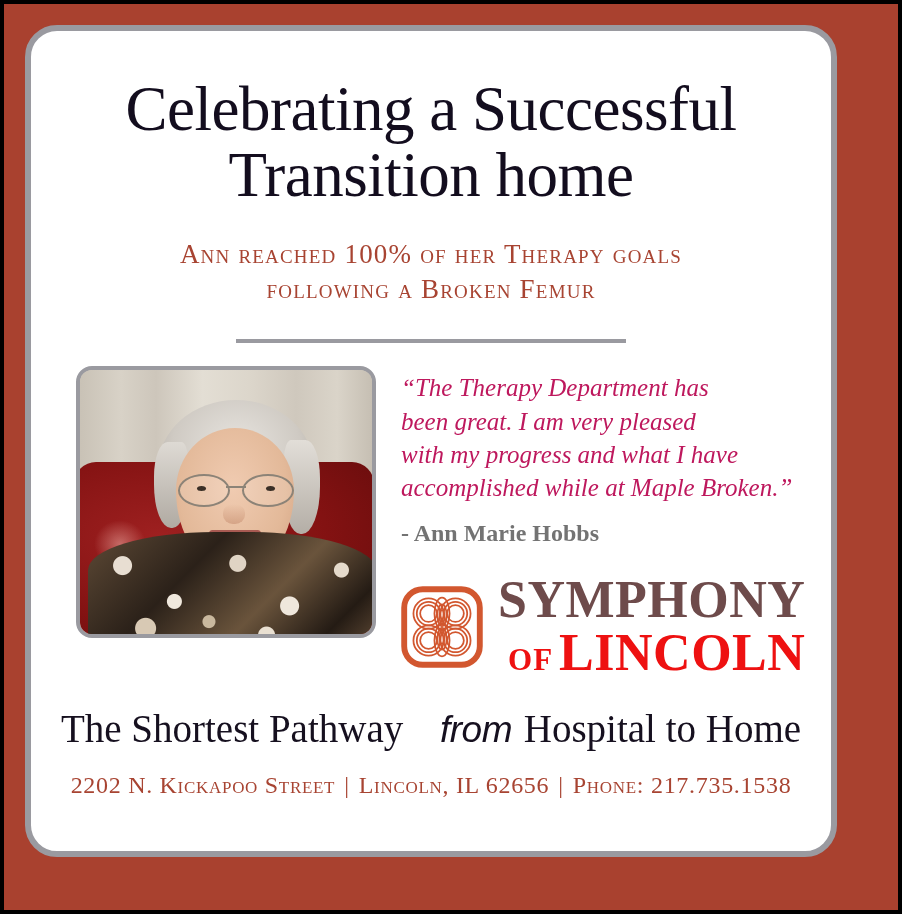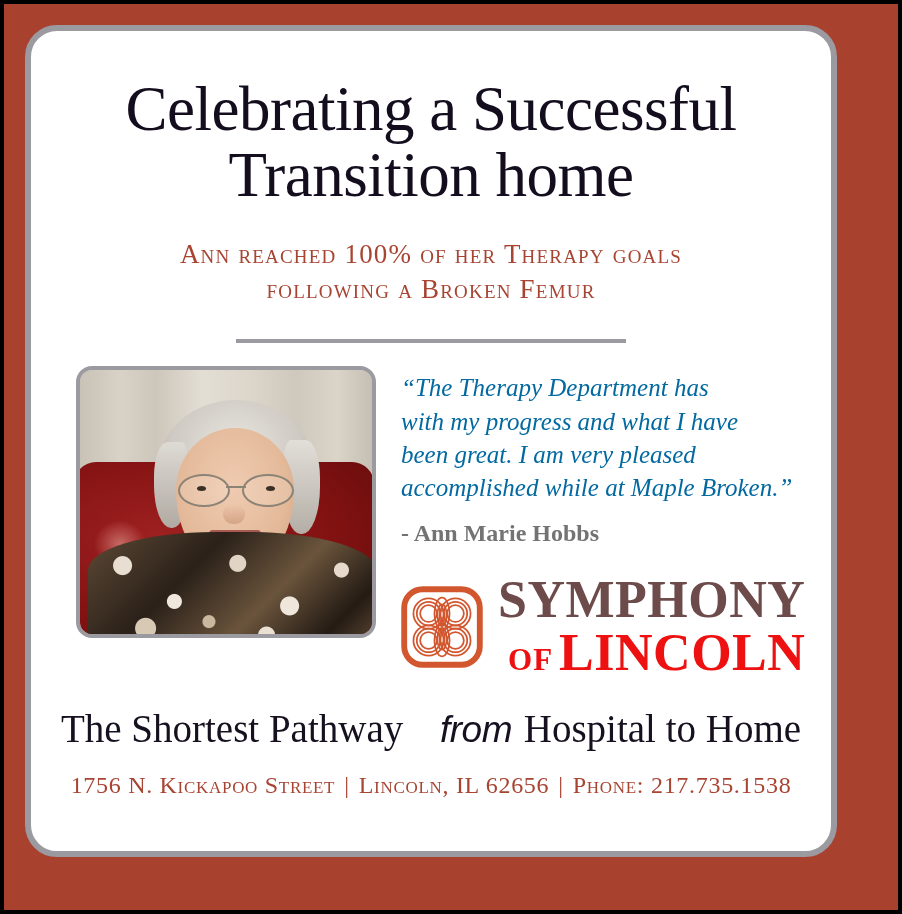--- a/index.html
+++ b/index.html
@@ -257,21 +257,21 @@
     border-radius: 45%;
   }
 
   
   .quote-col {
     flex: 1 1 auto;
     padding-left: 25px;
     padding-top: 5px;
   }
   .quote {
-    color: #0369a1;
+    color: #be185d;
     font-style: italic;
     font-size: 25px;
     line-height: 1.33;
     margin: 0;
   }
   .quote span { display: block; }
   .attribution {
     color: #737373;
     font-size: 24px;
     font-weight: bold;
@@ -388,22 +388,22 @@
           <div class="mouth">
             <div class="teeth"></div>
           </div>
           <div class="blouse"></div>
         </div>
       </div>
 
       <div class="quote-col">
         <div class="quote">
           <span>“The Therapy Department has</span>
+          <span>been great. I am very pleased</span>
           <span>with my progress and what I have</span>
-          <span>been great. I am very pleased</span>
           <span>accomplished while at Maple Broken.”</span>
         </div>
         <div class="attribution">- Ann Marie Hobbs</div>
 
         <div class="logo">
           <div class="logo-mark">
             <svg viewBox="0 0 100 100" width="84" height="84" aria-hidden="true">
               <rect x="5" y="5" width="90" height="90" rx="22" ry="22" fill="none" stroke="#D2572F" stroke-width="7"></rect>
               <g fill="none" stroke="#D2572F" stroke-width="2.1">
                 <ellipse cx="34" cy="34" rx="18" ry="18"></ellipse>
@@ -430,16 +430,16 @@
           <div class="logo-text">
             <div class="logo-top">SYMPHONY</div>
             <div class="logo-bottom"><span class="logo-of">OF</span><span>LINCOLN</span></div>
           </div>
         </div>
       </div>
     </div>
 
     <div class="tagline"><span>The Shortest Pathway</span> <span class="script">from</span> <span>Hospital to Home</span></div>
 
-    <div class="address"><span>1756 N. Kickapoo Street</span><span class="sep">|</span><span>Lincoln, IL  62656</span><span class="sep">|</span><span>Phone: 217.735.1538</span></div>
+    <div class="address"><span>2202 N. Kickapoo Street</span><span class="sep">|</span><span>Lincoln, IL  62656</span><span class="sep">|</span><span>Phone: 217.735.1538</span></div>
 
   </div>
 </div>
 
 </body></html>

